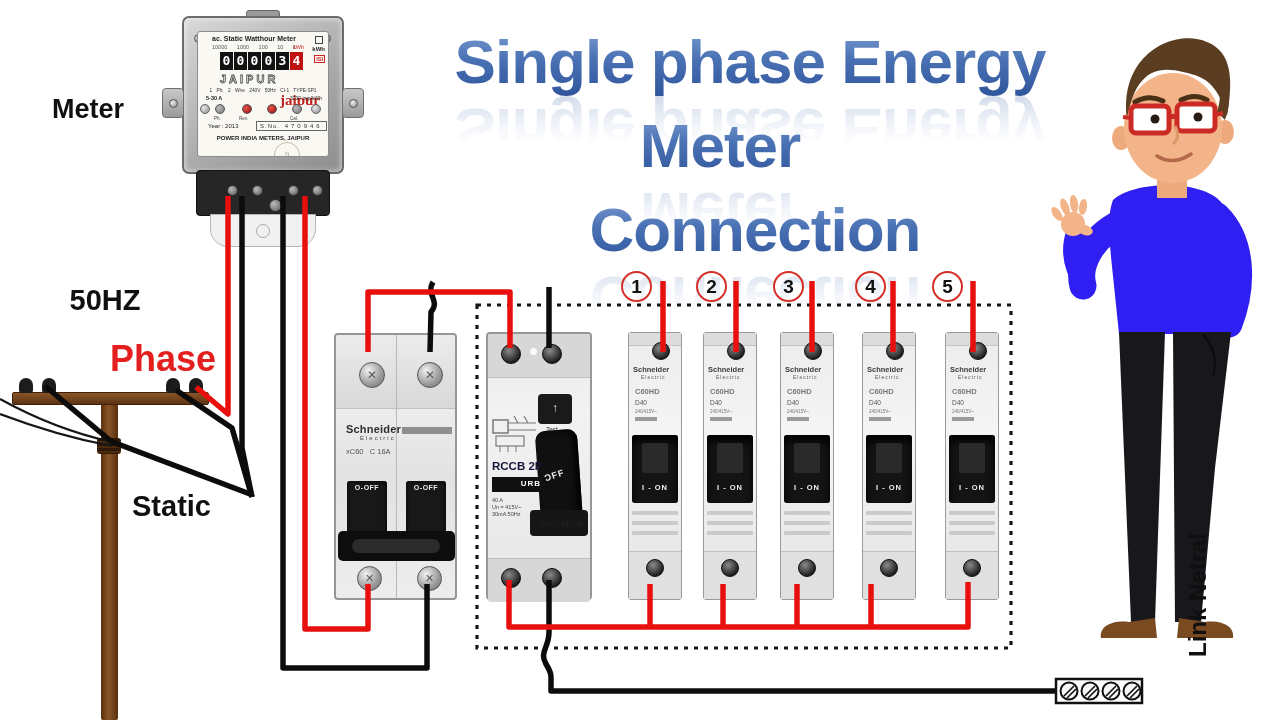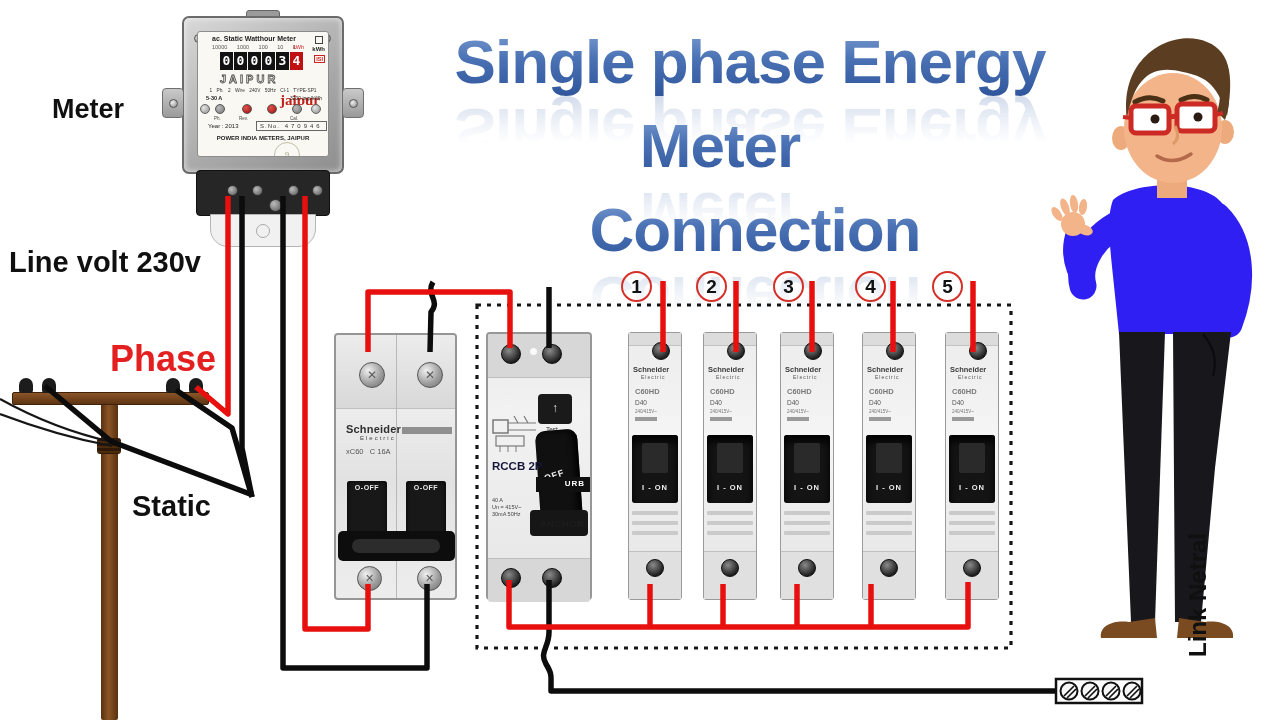--- a/index.html
+++ b/index.html
@@ -103,21 +103,21 @@
   .rccb .zone{position:absolute;left:0;width:100%;height:44px;background:#d7d7d7;}
   .rccb .testbtn{position:absolute;left:50px;top:60px;width:34px;height:30px;background:#1a1a1a;border-radius:4px;
                  color:#ddd;font-size:12px;text-align:center;line-height:28px;}
   .rccb .toggle{position:absolute;left:50px;top:96px;width:42px;height:96px;background:#101010;border-radius:10px;
                 transform:rotate(-4deg);box-shadow:inset -4px 0 6px #000;}
   .rccb .toggle .off{position:absolute;left:6px;top:40px;color:#eee;font-weight:bold;font-size:9px;
                      letter-spacing:1px;transform:rotate(-14deg);}
   .rccb .tbase{position:absolute;left:42px;top:176px;width:58px;height:26px;background:#161616;border-radius:4px;}
   .rccb .name{position:absolute;left:4px;top:126px;font-weight:bold;font-size:11.5px;color:#16163a;}
   .rccb .urb{position:absolute;left:4px;top:143px;width:54px;height:15px;background:#101010;color:#fff;
-             font-size:8px;font-weight:bold;text-align:right;padding:2px 5px 0 0;letter-spacing:1px;margin-left:44px;}
+             font-size:8px;font-weight:bold;text-align:right;padding:2px 5px 0 0;letter-spacing:1px;}
   .rccb .spec{position:absolute;left:4px;top:163px;font-size:5.5px;color:#444;line-height:7px;}
   .rccb .anchor{position:absolute;left:52px;top:184px;font-weight:bold;font-size:9.5px;color:#1d1d1d;letter-spacing:.5px;}
 
   
   .mcb{position:absolute;top:332px;width:54px;height:268px;z-index:10;
        background:linear-gradient(180deg,#ececec,#f5f5f5 40%,#e3e3e3);border:1.5px solid #9a9a9a;border-radius:3px;}
   .mcb .cap{position:absolute;left:0;top:0;width:100%;height:13px;background:#dcdcdc;border-bottom:1px solid #c2c2c2;}
   .mcb .b1{position:absolute;left:4px;top:32px;font-weight:bold;font-size:7.5px;color:#3a3a3a;}
   .mcb .b2{position:absolute;left:12px;top:41px;font-size:5px;color:#555;letter-spacing:1px;}
   .mcb .mod{position:absolute;left:6px;top:54px;font-weight:bold;font-size:7.5px;color:#787878;}
@@ -488,18 +488,18 @@
     </g>
   </svg>
 
   <div class="circ" style="left:621px;">1</div>
   <div class="circ" style="left:696px;">2</div>
   <div class="circ" style="left:773px;">3</div>
   <div class="circ" style="left:855px;">4</div>
   <div class="circ" style="left:932px;">5</div>
 
   <div class="lbl" style="left:52px;top:94px;font-size:27px;">Meter</div>
-  <div class="lbl" style="left:0;top:246px;width:210px;text-align:center;font-size:29px;">Line volt 230v</div>
+  <div class="lbl" style="left:0;top:284px;width:210px;text-align:center;font-size:29px;">50HZ</div>
   <div class="lbl lbl-red" style="left:110px;top:338px;font-size:36px;">Phase</div>
   <div class="lbl" style="left:132px;top:490px;font-size:29px;">Static</div>
   <div class="lbl linknetral" style="left:1131px;top:581px;width:134px;height:28px;text-align:center;font-size:24px;">Link Netral</div>
 
 </div>
 
 </body></html>

